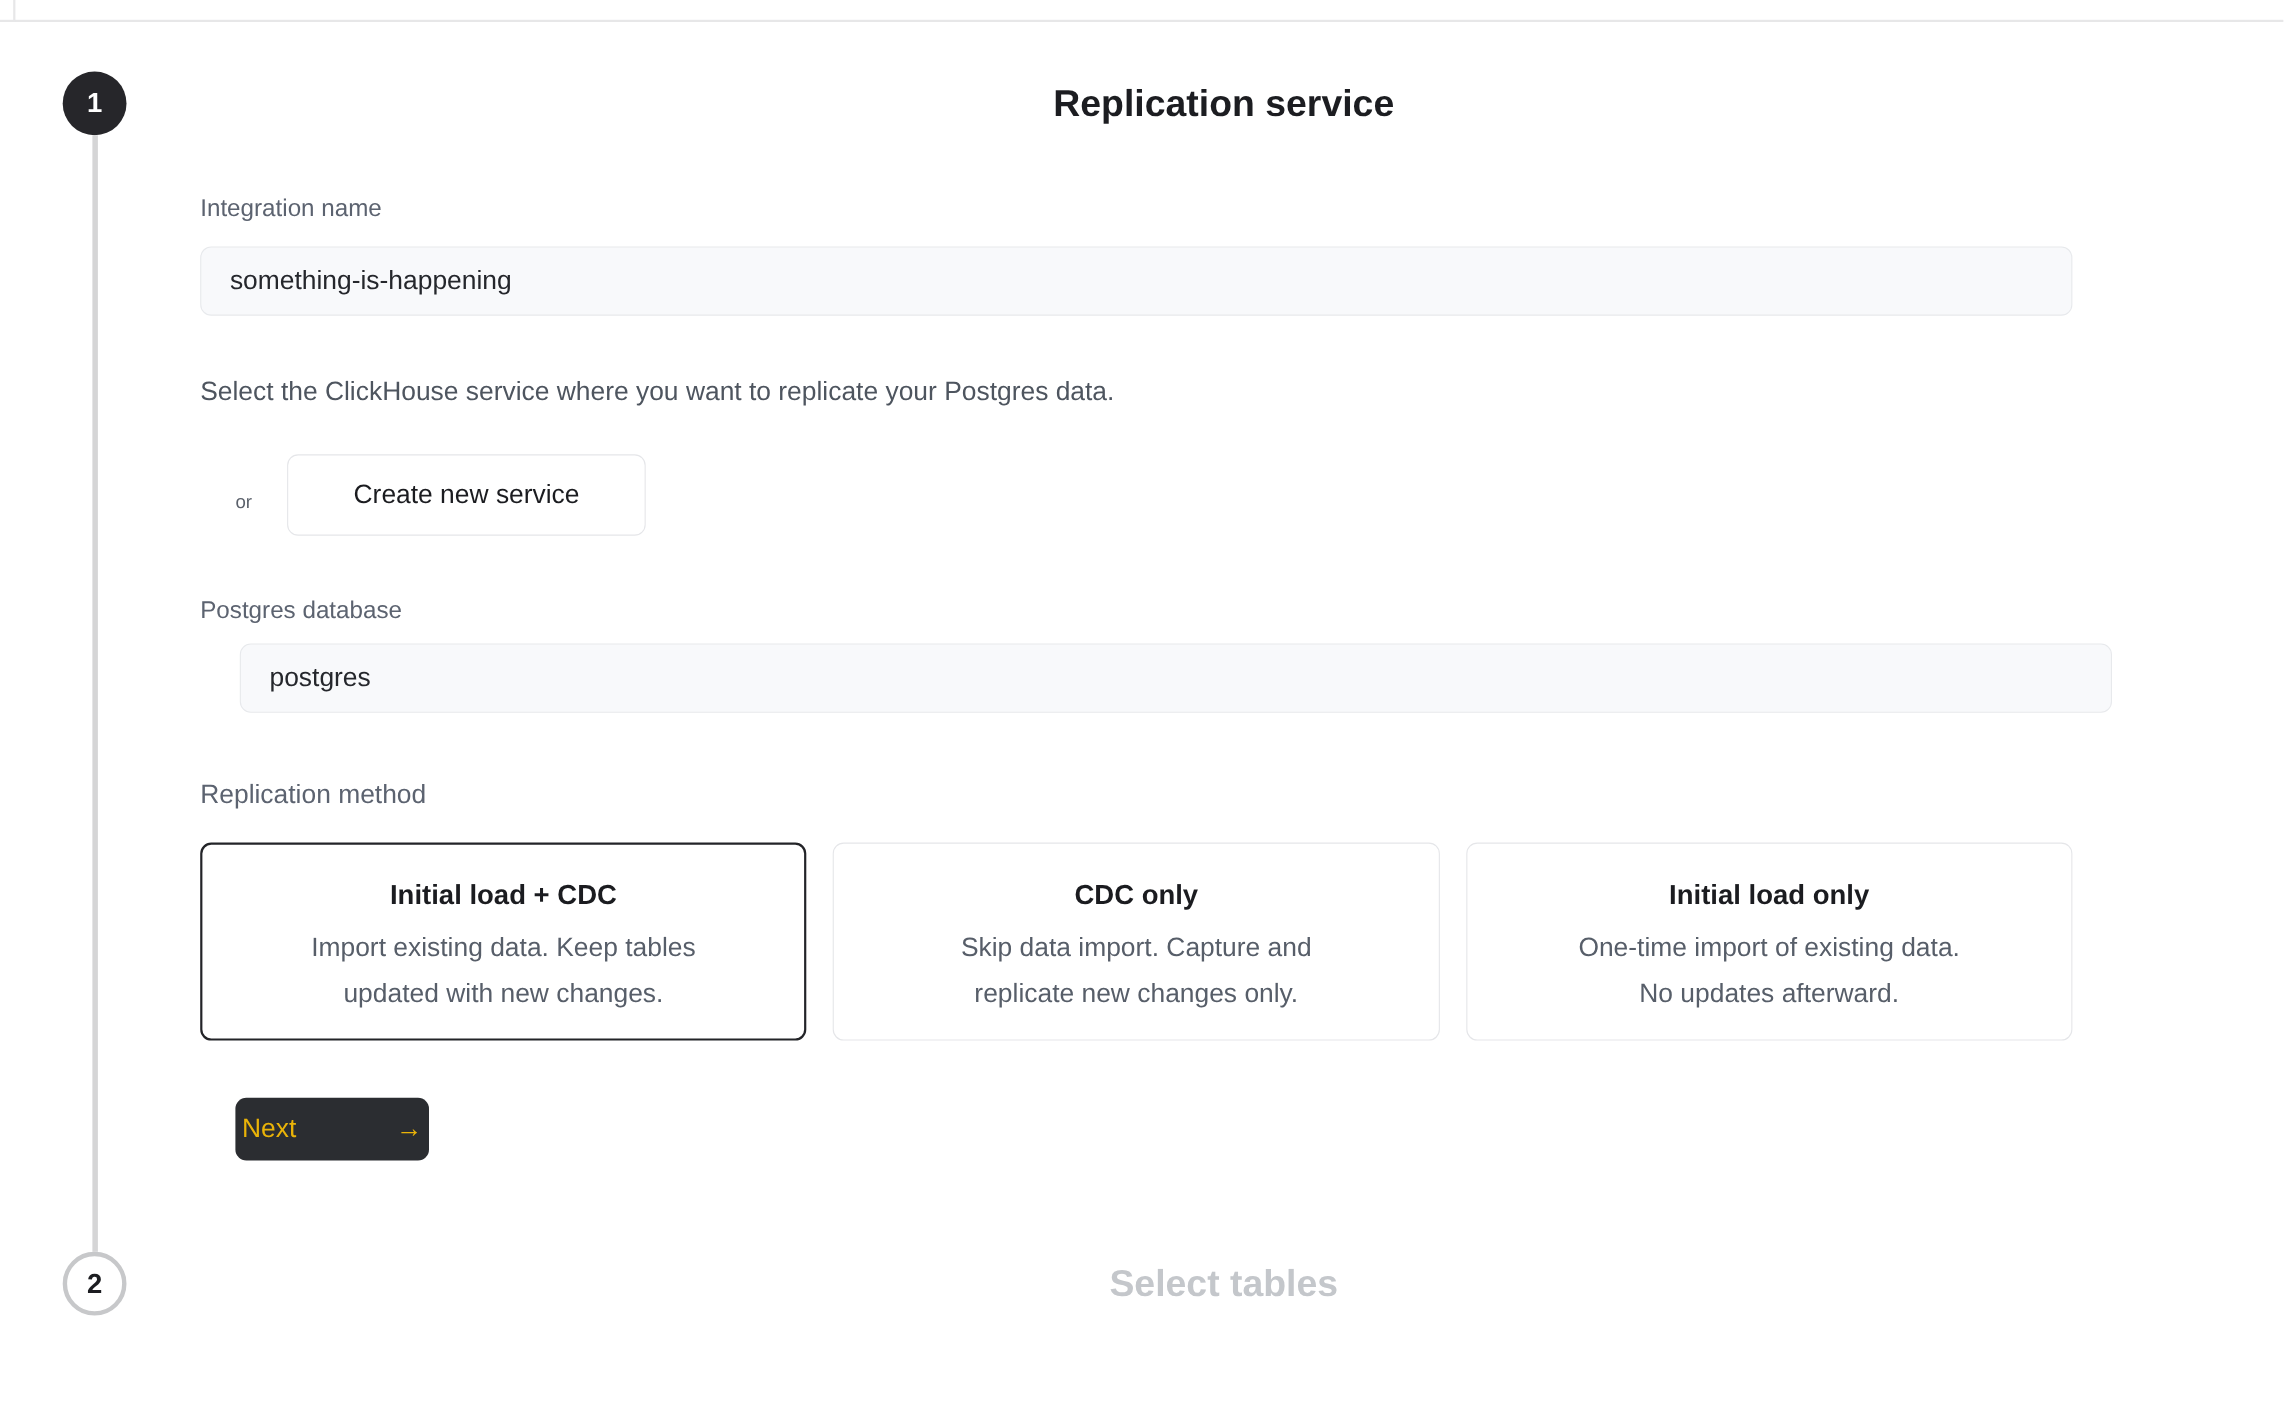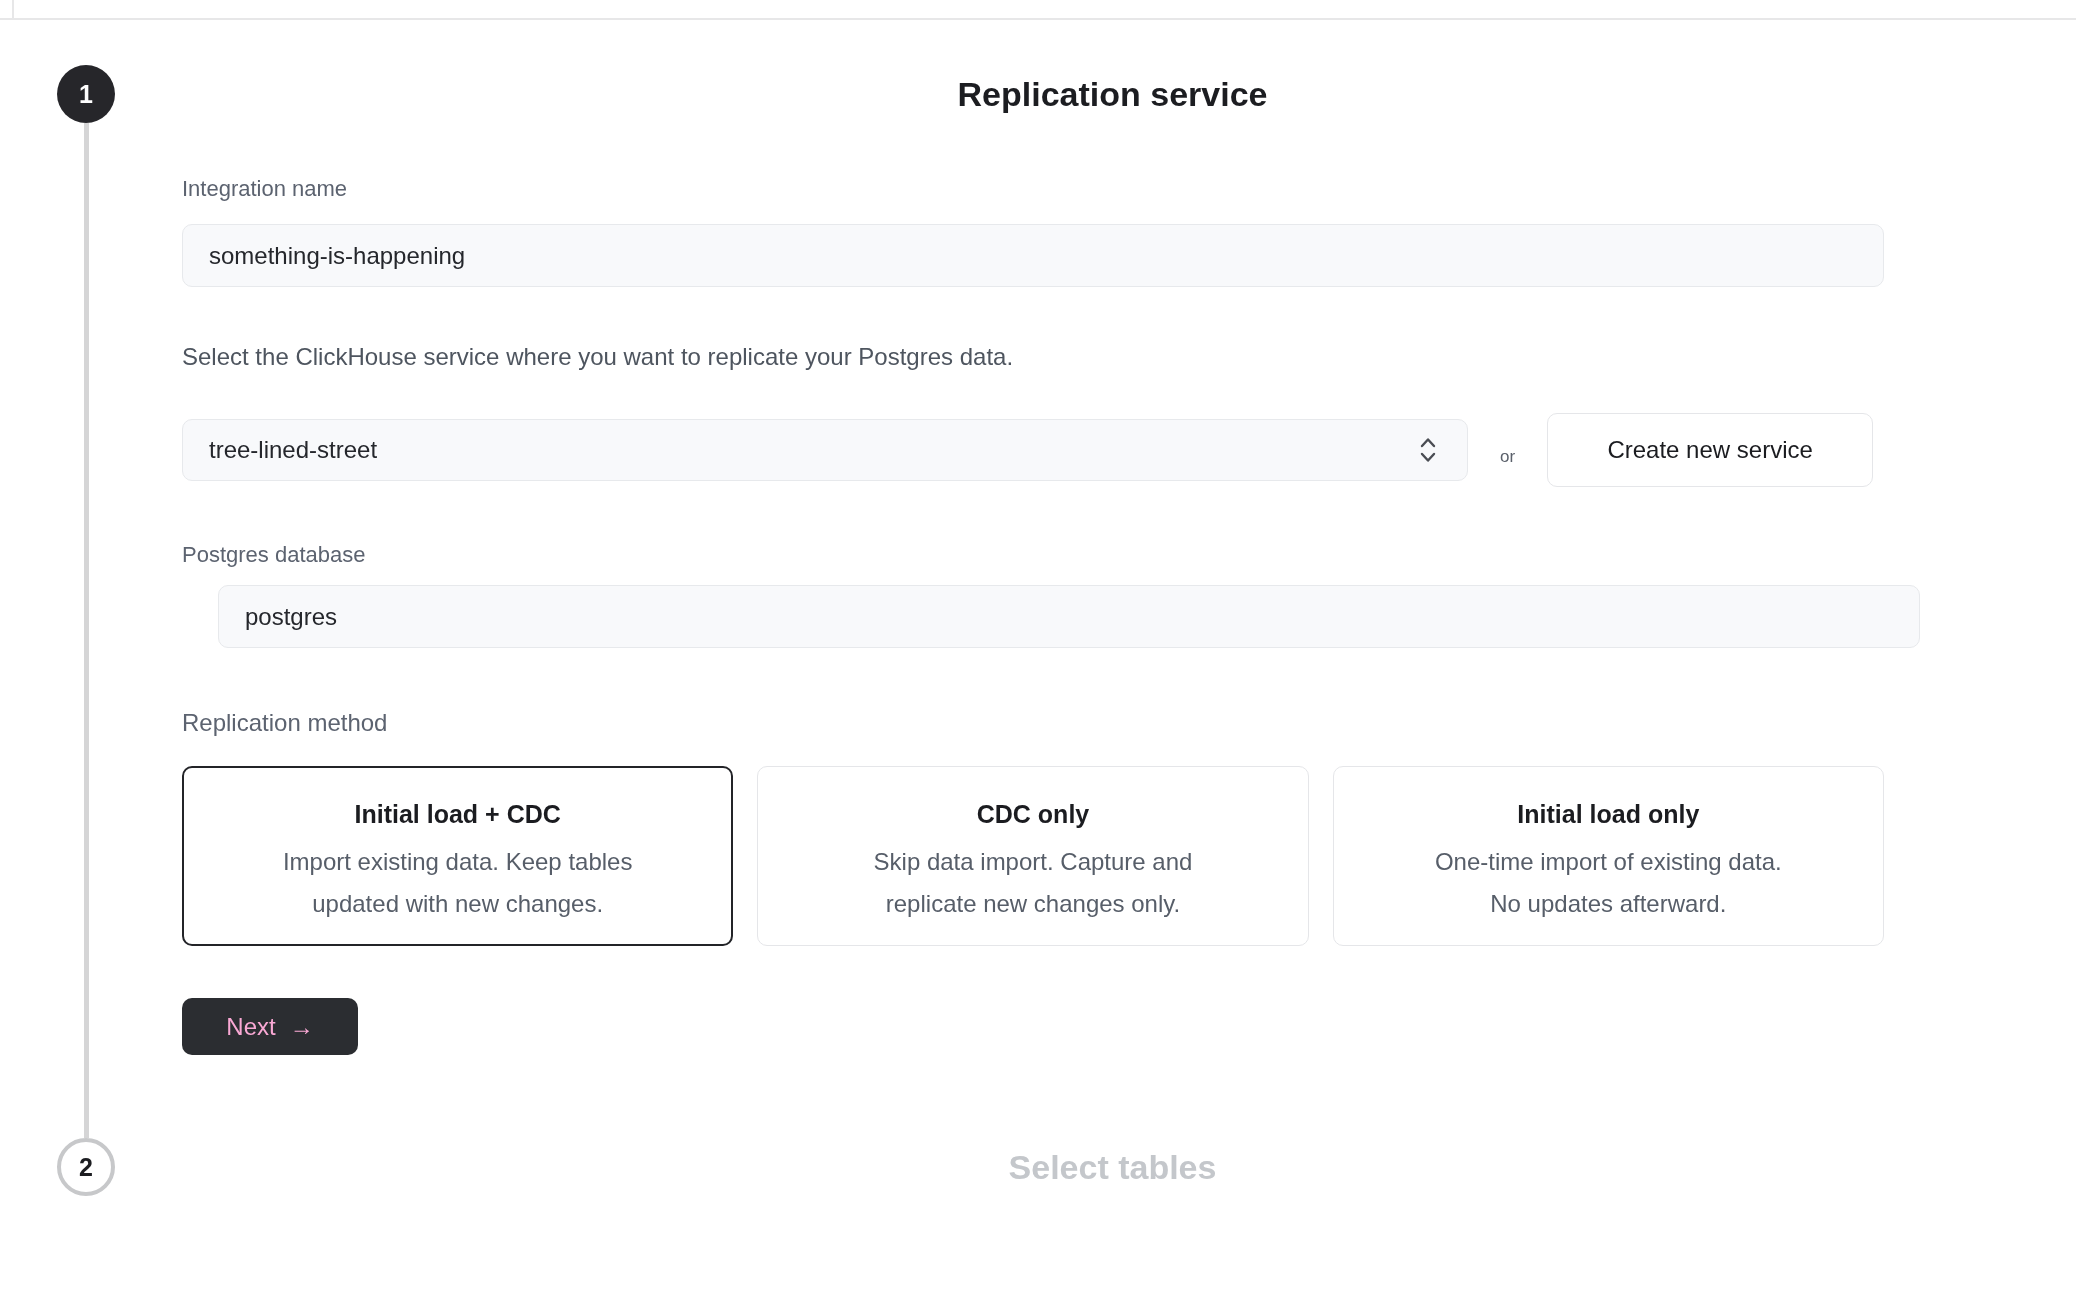--- a/index.html
+++ b/index.html
@@ -75,23 +75,24 @@
     border: 1.5px solid #e5e6e9; border-radius: 10px;
     padding: 31px 30px; cursor: pointer;
   }
   .card.selected { border: 2.5px solid #232428; padding: 30px 29px; }
   .card-title { font-size: 25px; font-weight: 700; color: #1b1c20; line-height: 32px; margin-bottom: 11px; }
   .card-desc { font-size: 24px; color: #575e69; line-height: 42px; white-space: pre-line; }
 
   .primary-btn {
     margin-top: 52px; width: 176px; height: 57px;
     background: #2b2d31; border: none; border-radius: 10px;
-    display: flex; align-items: center; justify-content: center; gap: 14px;
-    color: #f9a8d4; font-size: 24px; cursor: pointer;
+    display: flex; align-items: center; justify-content: space-between; gap: 14px;
+    color: #eab308; font-size: 24px; cursor: pointer;
     font-family: "Liberation Sans", "DejaVu Sans", sans-serif;
+    margin-left: 32px;
   }
   .arrow-glyph { font-size: 24px; line-height: 1; }
 </style>
 </head>
 <body>
 
 <div class="top-bar">
   <div class="corner-stub"></div>
 </div>
 
@@ -109,27 +110,20 @@
       <div class="step-title">Replication service</div>
 
       <div class="step-content">
 
         <div class="field-label">Integration name</div>
         <input class="text-input" type="text" value="something-is-happening" style="">
 
         <div class="helper-text">Select the ClickHouse service where you want to replicate your Postgres data.</div>
 
         <div class="select-row">
-          <div class="select-box">
-            <span>tree-lined-street</span>
-            <svg class="chev" width="18" height="30" viewBox="0 0 18 30" fill="none">
-              <polyline points="3,11 9,4.5 15,11" stroke="#4a4d53" stroke-width="2.4" stroke-linecap="round" stroke-linejoin="round"></polyline>
-              <polyline points="3,19 9,25.5 15,19" stroke="#4a4d53" stroke-width="2.4" stroke-linecap="round" stroke-linejoin="round"></polyline>
-            </svg>
-          </div>
           <span class="or-text">or</span>
           <button class="secondary-btn">Create new service</button>
         </div>
 
         <div class="field-label label-pg">Postgres database</div>
         <input class="text-input input-pg" type="text" value="postgres" style="">
 
         <div class="field-label label-rm">Replication method</div>
 
         <div class="cards">

